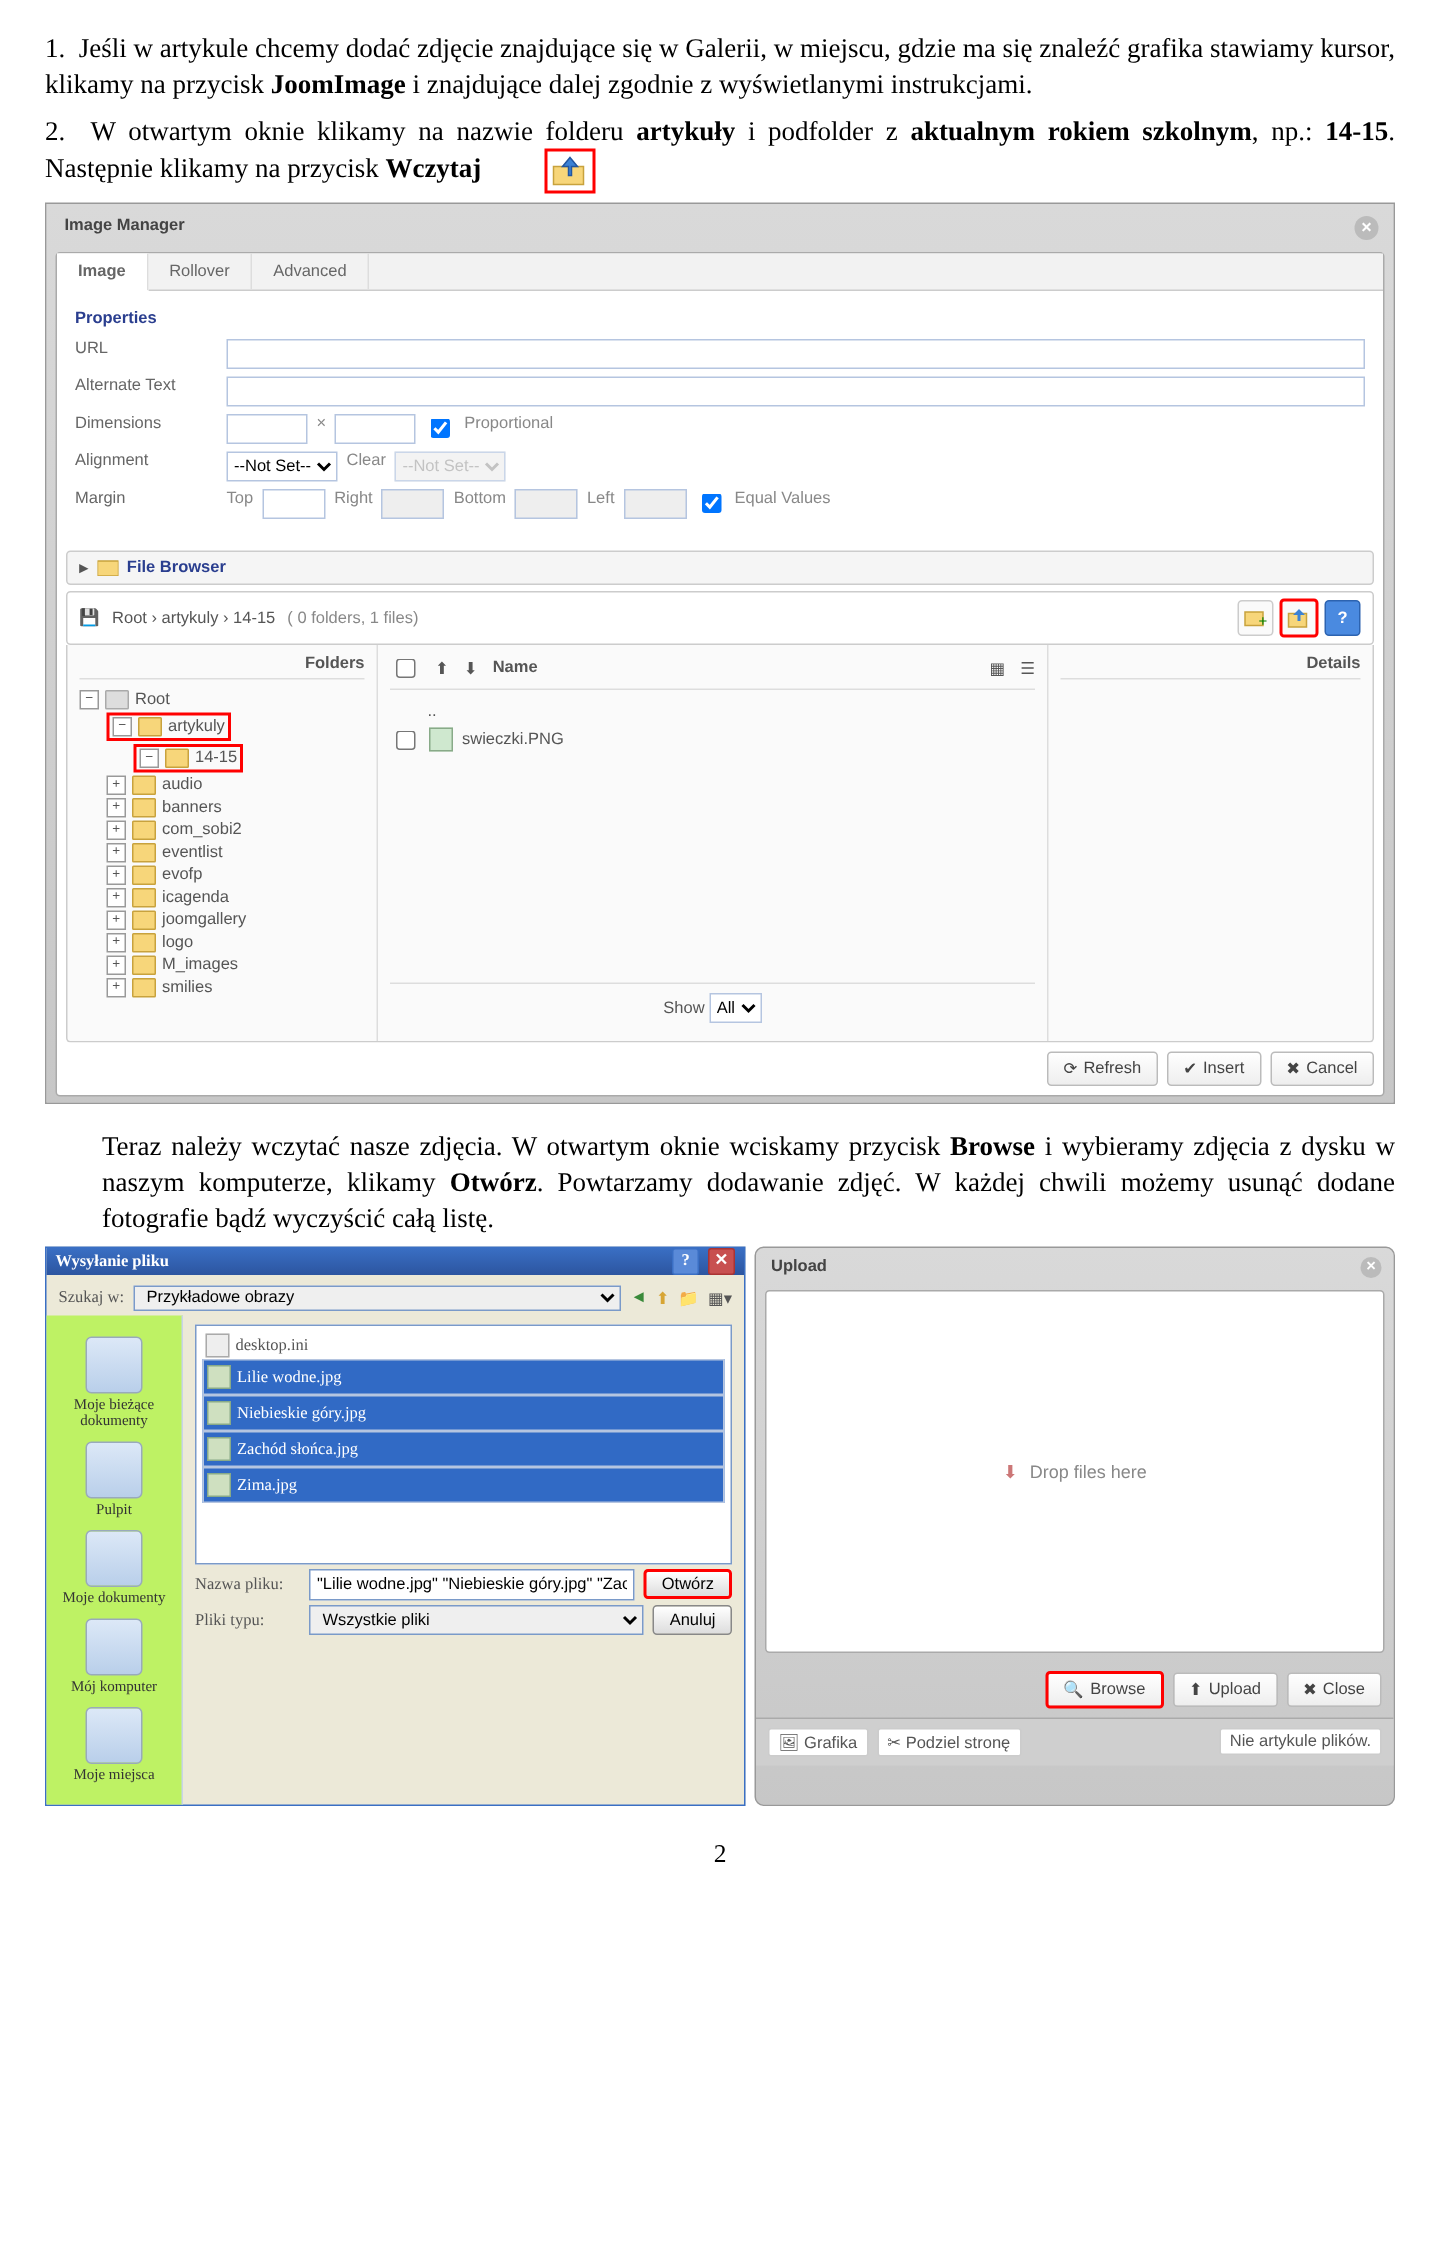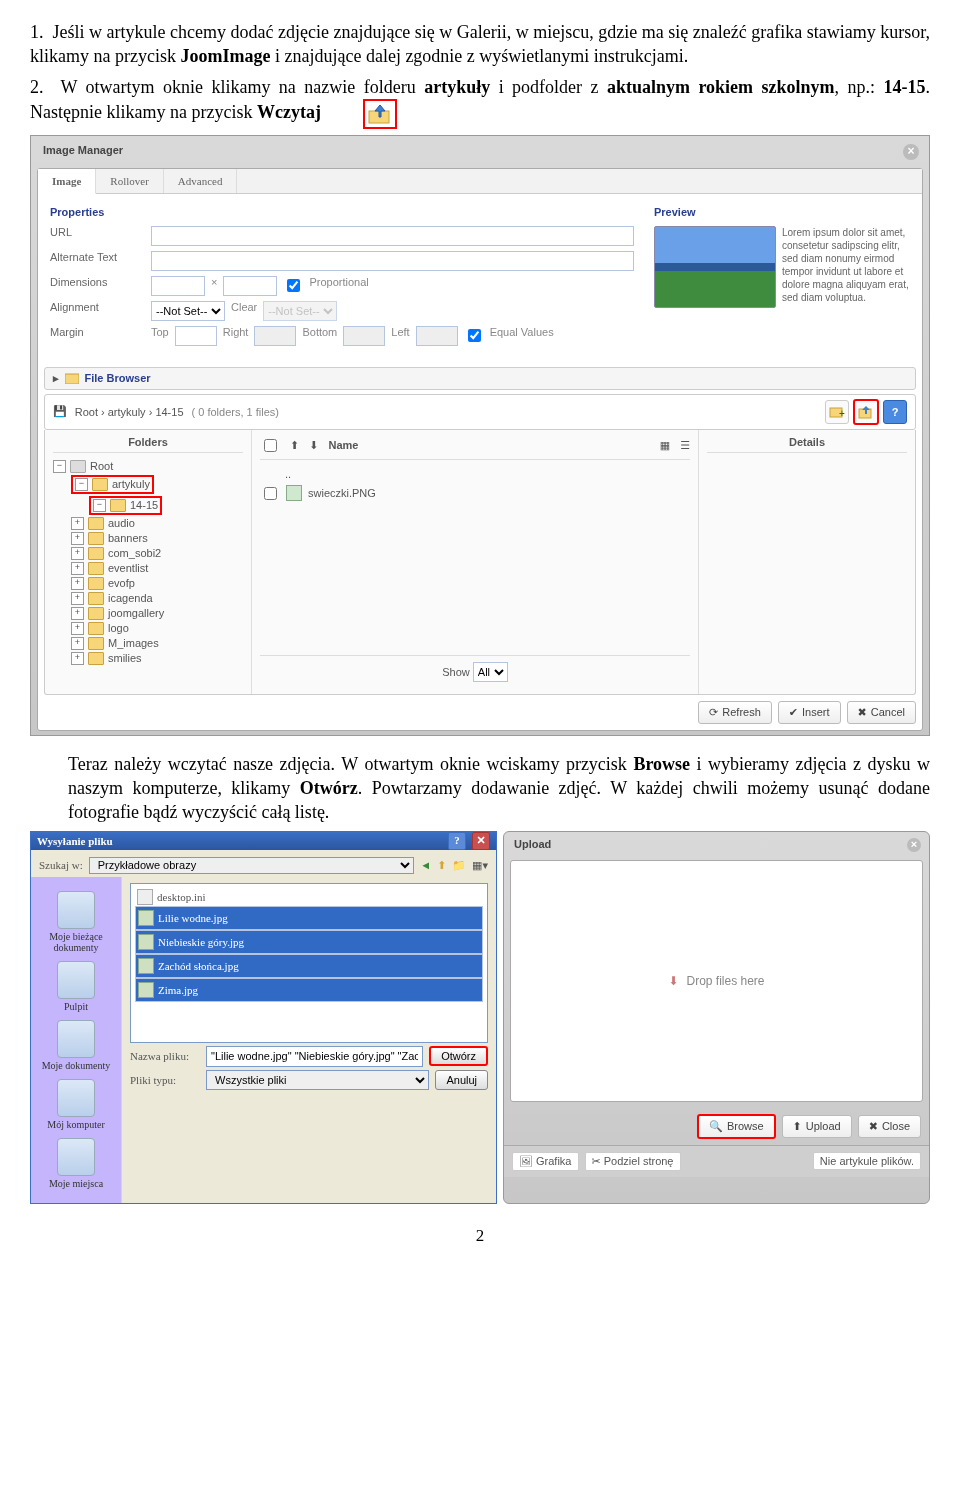--- a/index.html
+++ b/index.html
@@ -9,21 +9,21 @@
   .inline-icon { display:inline-block; vertical-align:middle; border:2px solid red; padding:2px; background:#fff; }
   .inline-icon svg { display:block; }
 
   .app { font-family:Verdana,Arial,sans-serif; font-size:11px; color:#555; }
   .im-wrap { border:1px solid #999; border-radius:0; background:linear-gradient(#d9d9d9,#c7c7c7); padding:0; overflow:hidden; margin-bottom:16px;}
   .im-title { padding:8px 12px; font-weight:bold; color:#444; position:relative; }
   .im-close { position:absolute; right:10px; top:8px; width:16px; height:16px; border-radius:8px; background:#bbb; color:#fff; text-align:center; line-height:15px; font-size:12px; cursor:pointer;}
   .im-body { background:#fff; border:1px solid #aaa; margin:4px 6px 4px 6px; border-radius:3px; }
 
   .tabs { display:flex; border-bottom:1px solid #ccc; background:#f2f2f2; }
-  .tab { padding:6px 14px; border-right:1px solid #ddd; color:#666; cursor:pointer;font-family:Liberation Serif, serif; }
+  .tab { padding:6px 14px; border-right:1px solid #ddd; color:#666; cursor:pointer; }
   .tab.active { background:#fff; font-weight:bold; border-bottom:1px solid #fff; margin-bottom:-1px; }
 
   .props-wrap { display:flex; }
   .props { flex:1; padding:10px 12px; }
   .props h4, .preview h4 { color:#2a3e8f; font-size:11px; margin:2px 0 8px 0; font-weight:bold; }
   .row { display:flex; align-items:flex-start; margin:5px 0; gap:6px; }
   .row label.col1 { width:95px; color:#666; }
   .inp { border:1px solid #b5c5e0; background:#fff; height:18px; padding:0 3px; font-size:11px; color:#333;}
   .inp:disabled,.sel:disabled{ background:#eee; color:#aaa;}
   .sel { border:1px solid #b5c5e0; background:#fff; height:20px; font-size:11px;}
@@ -39,39 +39,39 @@
   .fb-head { background:#f5f5f5; border:1px solid #ccc; border-radius:3px; padding:4px 8px; color:#2a3e8f; font-weight:bold; display:flex; align-items:center; gap:6px;}
   .fb-path { background:#fff; border:1px solid #ccc; border-radius:3px; margin-top:4px; padding:4px 8px; display:flex; align-items:center; gap:8px; color:#555; }
   .fb-path .right { margin-left:auto; display:flex; gap:4px; align-items:center;}
   .ico-btn { width:22px; height:22px; border:1px solid #ccc; border-radius:3px; background:#fafafa; display:flex; align-items:center; justify-content:center; cursor:pointer;}
   .ico-btn.red { border:2px solid red; }
   .fb-cols { display:flex; border:1px solid #ccc; border-top:none; border-radius:0 0 3px 3px; background:#fafafa; }
   .fb-col { padding:6px 8px; }
   .fb-col.folders { width:190px; border-right:1px solid #ddd; }
   .fb-col.files { flex:1; border-right:1px solid #ddd; }
   .fb-col.details { width:200px; }
-  .fb-col h5 { margin:0 0 6px 0; text-align:center; color:#555; font-size:11px; font-weight:bold; border-bottom:1px solid #ddd; padding-bottom:4px;}
+  .fb-col h5 { margin:0 0 6px 0; text-align:right; color:#555; font-size:11px; font-weight:bold; border-bottom:1px solid #ddd; padding-bottom:4px;}
   .tree { list-style:none; margin:0; padding:0; }
   .tree li { display:flex; align-items:center; gap:4px; padding:1px 0; }
   .tree .pm { width:11px; height:11px; border:1px solid #999; background:#fff; font-size:9px; line-height:9px; text-align:center; color:#555; cursor:pointer;}
   .tree .fold { width:14px; height:11px; background:#f7d67a; border:1px solid #c8a23d; border-radius:1px;}
   .tree .hd { width:14px; height:11px; background:#ddd; border:1px solid #aaa; border-radius:1px;}
   .redbox { border:2px solid red; padding:1px 2px; display:inline-flex; align-items:center; gap:4px;}
   .file-row { display:flex; align-items:center; gap:6px; padding:2px 0;}
   .file-ico { width:14px;height:14px; border:1px solid #8a8; background:#cfe8cf;}
   .show-row { text-align:center; padding:6px 0; border-top:1px solid #ddd; color:#555;}
   .fb-footer { display:flex; justify-content:flex-end; gap:6px; padding:6px; }
   .btn { border:1px solid #bbb; background:linear-gradient(#fff,#eee); padding:4px 10px; border-radius:3px; cursor:pointer; color:#444; font-size:11px; display:inline-flex; gap:4px; align-items:center;}
 
   
   .fd { border:1px solid #3a6fc4; width:465px; font-family:Tahoma,Verdana; font-size:11px; background:#ece9d8;}
   .fd-title { background:linear-gradient(#3a6fc4,#2c55a0); color:#fff; padding:0 6px; display:flex; align-items:center; font-weight:bold;}
   .fd-title .q { margin-left:auto; width:16px;height:16px;background:#c85050;border:1px solid #a33;color:#fff;text-align:center;line-height:14px;border-radius:2px;margin-left:4px;cursor:pointer;}
   .fd-body { display:flex; }
-  .fd-side { width:86px; background:#c4b5fd; border-right:1px solid #c7d4ea; padding:6px 2px; text-align:center;}
+  .fd-side { width:86px; background:#bef264; border-right:1px solid #c7d4ea; padding:6px 2px; text-align:center;}
   .fd-side .it { margin:8px 0; font-size:10px; color:#333;}
   .fd-side .bigico { width:36px;height:36px;margin:0 auto 2px;border:1px solid #9ab;border-radius:4px;background:linear-gradient(#dce8f7,#b9cfea);}
   .fd-main { flex:1; padding:6px 8px;}
   .fd-row { display:flex; align-items:center; gap:6px; margin:3px 0;}
   .fd-list { border:1px solid #7a9ac9; background:#fff; height:150px; padding:4px; overflow:auto;}
   .fd-file { display:flex; align-items:center; gap:4px; padding:1px 2px; font-size:11px;}
   .fd-file.sel { background:#316ac5; color:#fff;}
   .fd-file .fi { width:14px;height:14px;background:#cfe0c0;border:1px solid #8a8;}
   .fd-file .ini { background:#eee;border:1px solid #aaa;}
   .fd-inp { flex:1; border:1px solid #7a9ac9; height:19px; padding:0 4px; font-size:11px;}
@@ -152,26 +152,20 @@
             <input class="inp" disabled="" style="width: 34px;">
           <span class="sublab">Bottom</span>
             <input class="inp" disabled="" style="width: 34px;">
           <span class="sublab">Left</span>
             <input class="inp" disabled="" style="width: 34px;">
           <input type="checkbox" class="chk" checked="" style="">
           <span class="sublab">Equal Values</span>
         </div>
       </div>
 
-      <div class="preview">
-        <h4>Preview</h4>
-        <div class="thumb"></div>
-        <div class="lorem">Lorem ipsum dolor sit amet, consetetur sadipscing elitr, sed diam nonumy eirmod tempor invidunt ut labore et dolore magna aliquyam erat, sed diam voluptua.</div>
-        <div style="clear:both"></div>
-      </div>
     </div>
 
     <div class="fb">
       <div class="fb-head">
         <span style="color:#555">▸</span>
         <svg width="14" height="12">
             <rect width="14" height="10" y="2" fill="#f7d67a" stroke="#c8a23d"></rect>
           </svg>
         <span>File Browser</span>
       </div>

